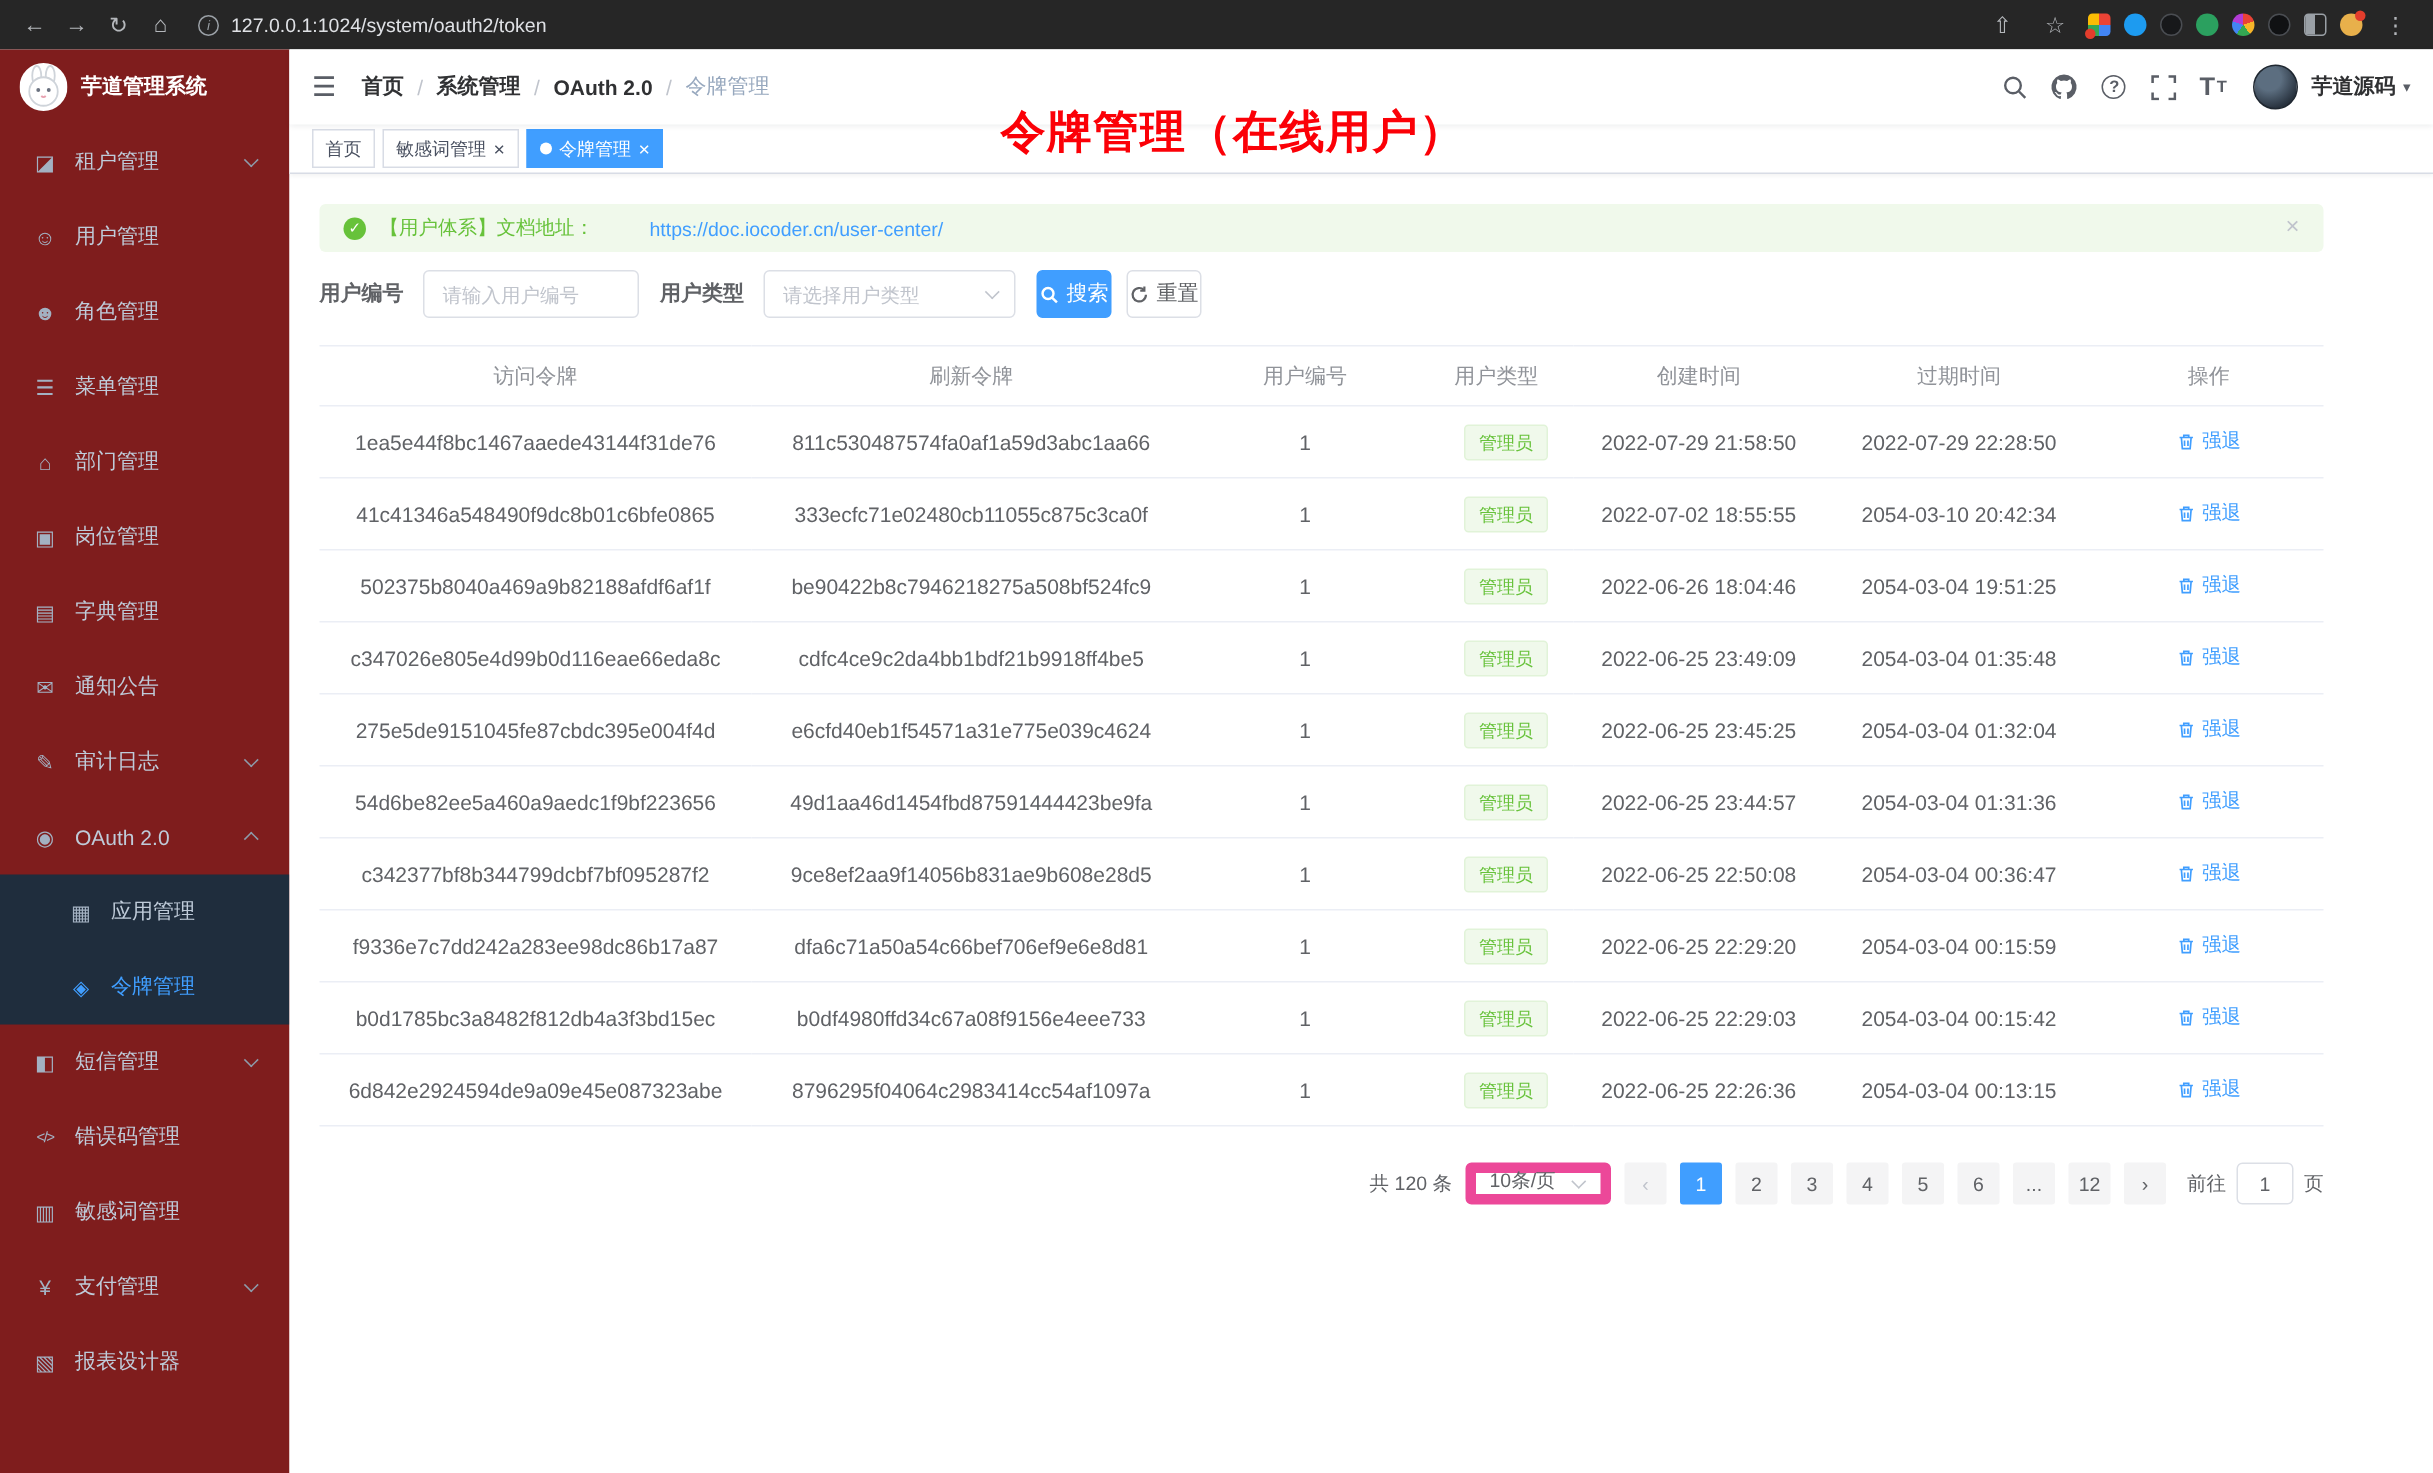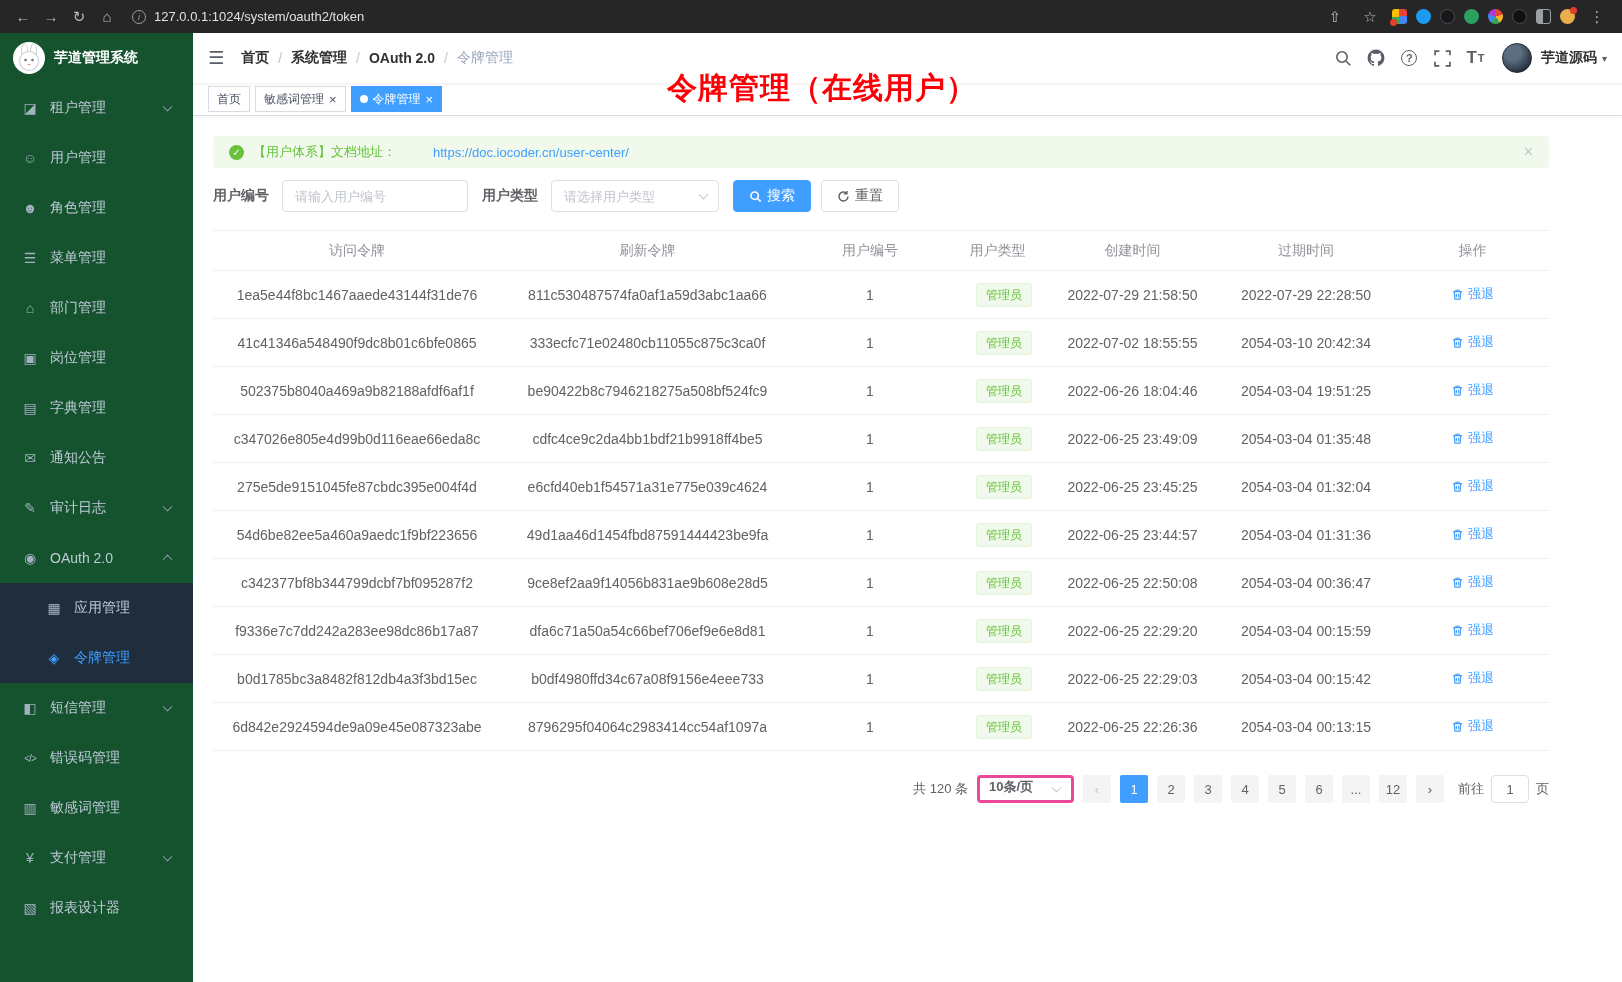--- a/index.html
+++ b/index.html
@@ -23,21 +23,21 @@
   .darkc2 { background:#101113; border:1px solid #4a4d52; }
   .half { border:1.5px solid #9aa0a6; border-radius:3px; background:linear-gradient(90deg,#9aa0a6 50%, transparent 50%); }
   .smiley { background:#e8b04b; }
   .badge { position:absolute; width:7px; height:7px; background:#e33d2c; border-radius:50%; bottom:-2px; left:-2px; }
   .badge.tr { left:auto; right:-2px; top:-2px; bottom:auto; }
 
   
   .app { display:flex; height:949px; }
 
   
-  .sidebar { width:193px; background:#14532d; flex-shrink:0; overflow:hidden; }
+  .sidebar { width:193px; background:#7f1d1d; flex-shrink:0; overflow:hidden; }
   .logo-bar { height:50px; display:flex; align-items:center; gap:9px; padding-left:13px; cursor:pointer; }
   .logo-title { color:#fff; font-size:14px; font-weight:700; white-space:nowrap; }
   .menu-item { height:50px; display:flex; align-items:center; padding:0 14px 0 19px; color:#bfcbd9; font-size:14px; cursor:pointer; position:relative; white-space:nowrap; }
   .menu-item .glyph { width:22px; margin-right:9px; font-size:14px; color:#a3b1c2; text-align:center; flex-shrink:0; }
   .menu-item .glyph.small-glyph { font-size:10px; letter-spacing:-1px; }
   .submenu { background:#1f2d3d; }
   .submenu .menu-item { padding-left:43px; }
   .menu-item.active, .menu-item.active .glyph { color:#409eff; }
   .chev { position:absolute; right:22px; top:50%; width:7px; height:7px; border-right:1.5px solid #8d9cab; border-bottom:1.5px solid #8d9cab; }
   .chev.down { transform:translateY(-70%) rotate(45deg); }
@@ -70,37 +70,37 @@
   .app-content { padding:20px 73px 0 20px; flex:1; }
 
   .el-alert { height:32px; background:#f0f9eb; border-radius:4px; display:flex; align-items:center; gap:9px; padding:0 16px; margin-bottom:12px; }
   .alert-check { width:15px; height:15px; border-radius:50%; background:#67c23a; color:#fff; font-size:10px; display:flex; align-items:center; justify-content:center; flex-shrink:0; }
   .alert-text { color:#67c23a; font-size:13px; }
   .alert-link { color:#409eff; font-size:13px; text-decoration:none; cursor:pointer;padding-left:28px; }
   .alert-close { margin-left:auto; color:#c0c4cc; font-size:16px; cursor:pointer; }
 
   .filters { display:flex; align-items:center; margin-bottom:18px; }
   .f-label { font-size:14px; font-weight:700; color:#606266; margin-right:13px; white-space:nowrap; }
-  .el-input { position:relative; width:186px; height:32px; border:1px solid #dcdfe6; border-radius:4px; background:#fff; margin-right:14px; }
+  .el-input { position:relative; width:144px; height:32px; border:1px solid #dcdfe6; border-radius:4px; background:#fff; margin-right:14px; }
   .el-input.select { width:168px; }
   .el-input input { width:100%; height:100%; border:none; outline:none; background:transparent; padding:0 12px; font-size:13px; color:#606266; font-family:inherit; }
   .el-input input::placeholder { color:#c0c4cc; }
   .select-caret { position:absolute; right:11px; top:50%; width:7px; height:7px; border-right:1.4px solid #c0c4cc; border-bottom:1.4px solid #c0c4cc; transform:translateY(-70%) rotate(45deg); }
-  .btn { height:32px; display:inline-flex; align-items:center; justify-content:center; gap:5px; padding:0 15px; border-radius:4px; font-size:14px; border:1px solid #dcdfe6; background:#fff; color:#606266; cursor:pointer; font-family:Liberation Serif, serif;text-align:right; }
+  .btn { height:32px; display:inline-flex; align-items:center; justify-content:center; gap:5px; padding:0 1px; border-radius:4px; font-size:14px; border:1px solid #dcdfe6; background:#fff; color:#606266; cursor:pointer; font-family:Liberation Serif, serif;text-align:right; }
   .btn-primary { background:#409eff; border-color:#409eff; color:#fff; margin-right:10px; }
 
   .token-table { width:100%; border-collapse:collapse; table-layout:fixed; }
   .token-table th { height:40px; font-size:14px; font-weight:400; color:#909399; border-top:1px solid #ebeef5; border-bottom:1px solid #ebeef5; text-align:center; }
   .token-table td { height:48px; font-size:14px; color:#606266; text-align:center; border-bottom:1px solid #ebeef5; overflow:hidden; white-space:nowrap; }
   .tag-success { display:inline-block; height:24px; line-height:22px; padding:0 9px; background:#f0f9eb; border:1px solid #e1f3d8; border-radius:3px; color:#67c23a; font-size:12px;margin-left:13px; }
   .danger-link { color:#409eff; font-size:13px; display:inline-flex; align-items:center; gap:4px; cursor:pointer; }
 
   .pagination { display:flex; align-items:center; justify-content:flex-end; gap:9px; margin-top:24px; font-size:13px; color:#606266; }
   .pg-total { margin-right:0; white-space:nowrap; }
-  .pg-size { position:relative; width:97px; height:28px; border:3px solid #ec4899; border-radius:4px; display:flex; align-items:flex-start; padding:0 25px 0 9px; cursor:pointer; white-space:nowrap;font-weight:bold; }
+  .pg-size { position:relative; width:97px; height:28px; border:7px solid #ec4899; border-radius:4px; display:flex; align-items:flex-end; padding:0 25px 0 9px; cursor:pointer; white-space:nowrap; }
   .pg-btn { min-width:28px; height:28px; padding:0 4px; border-radius:2px; background:#f4f4f5; display:flex; align-items:center; justify-content:center; cursor:pointer; }
   .pg-btn.active { background:#409eff; color:#fff; }
   .pg-btn.nav-disabled { color:#c0c4cc; }
   .pg-goto { display:flex; align-items:center; gap:7px; margin-left:5px; white-space:nowrap; }
   .pg-input { width:38px; height:28px; border:1px solid #dcdfe6; border-radius:4px; text-align:center; font-size:13px; color:#606266; outline:none; font-family:inherit; }
 
   .annotation { position:absolute; top:68px; left:667px; font-size:30px; font-weight:700; color:#fb0007; z-index:20; letter-spacing:1px; white-space:nowrap; }
 </style>
 </head>
 <body>

